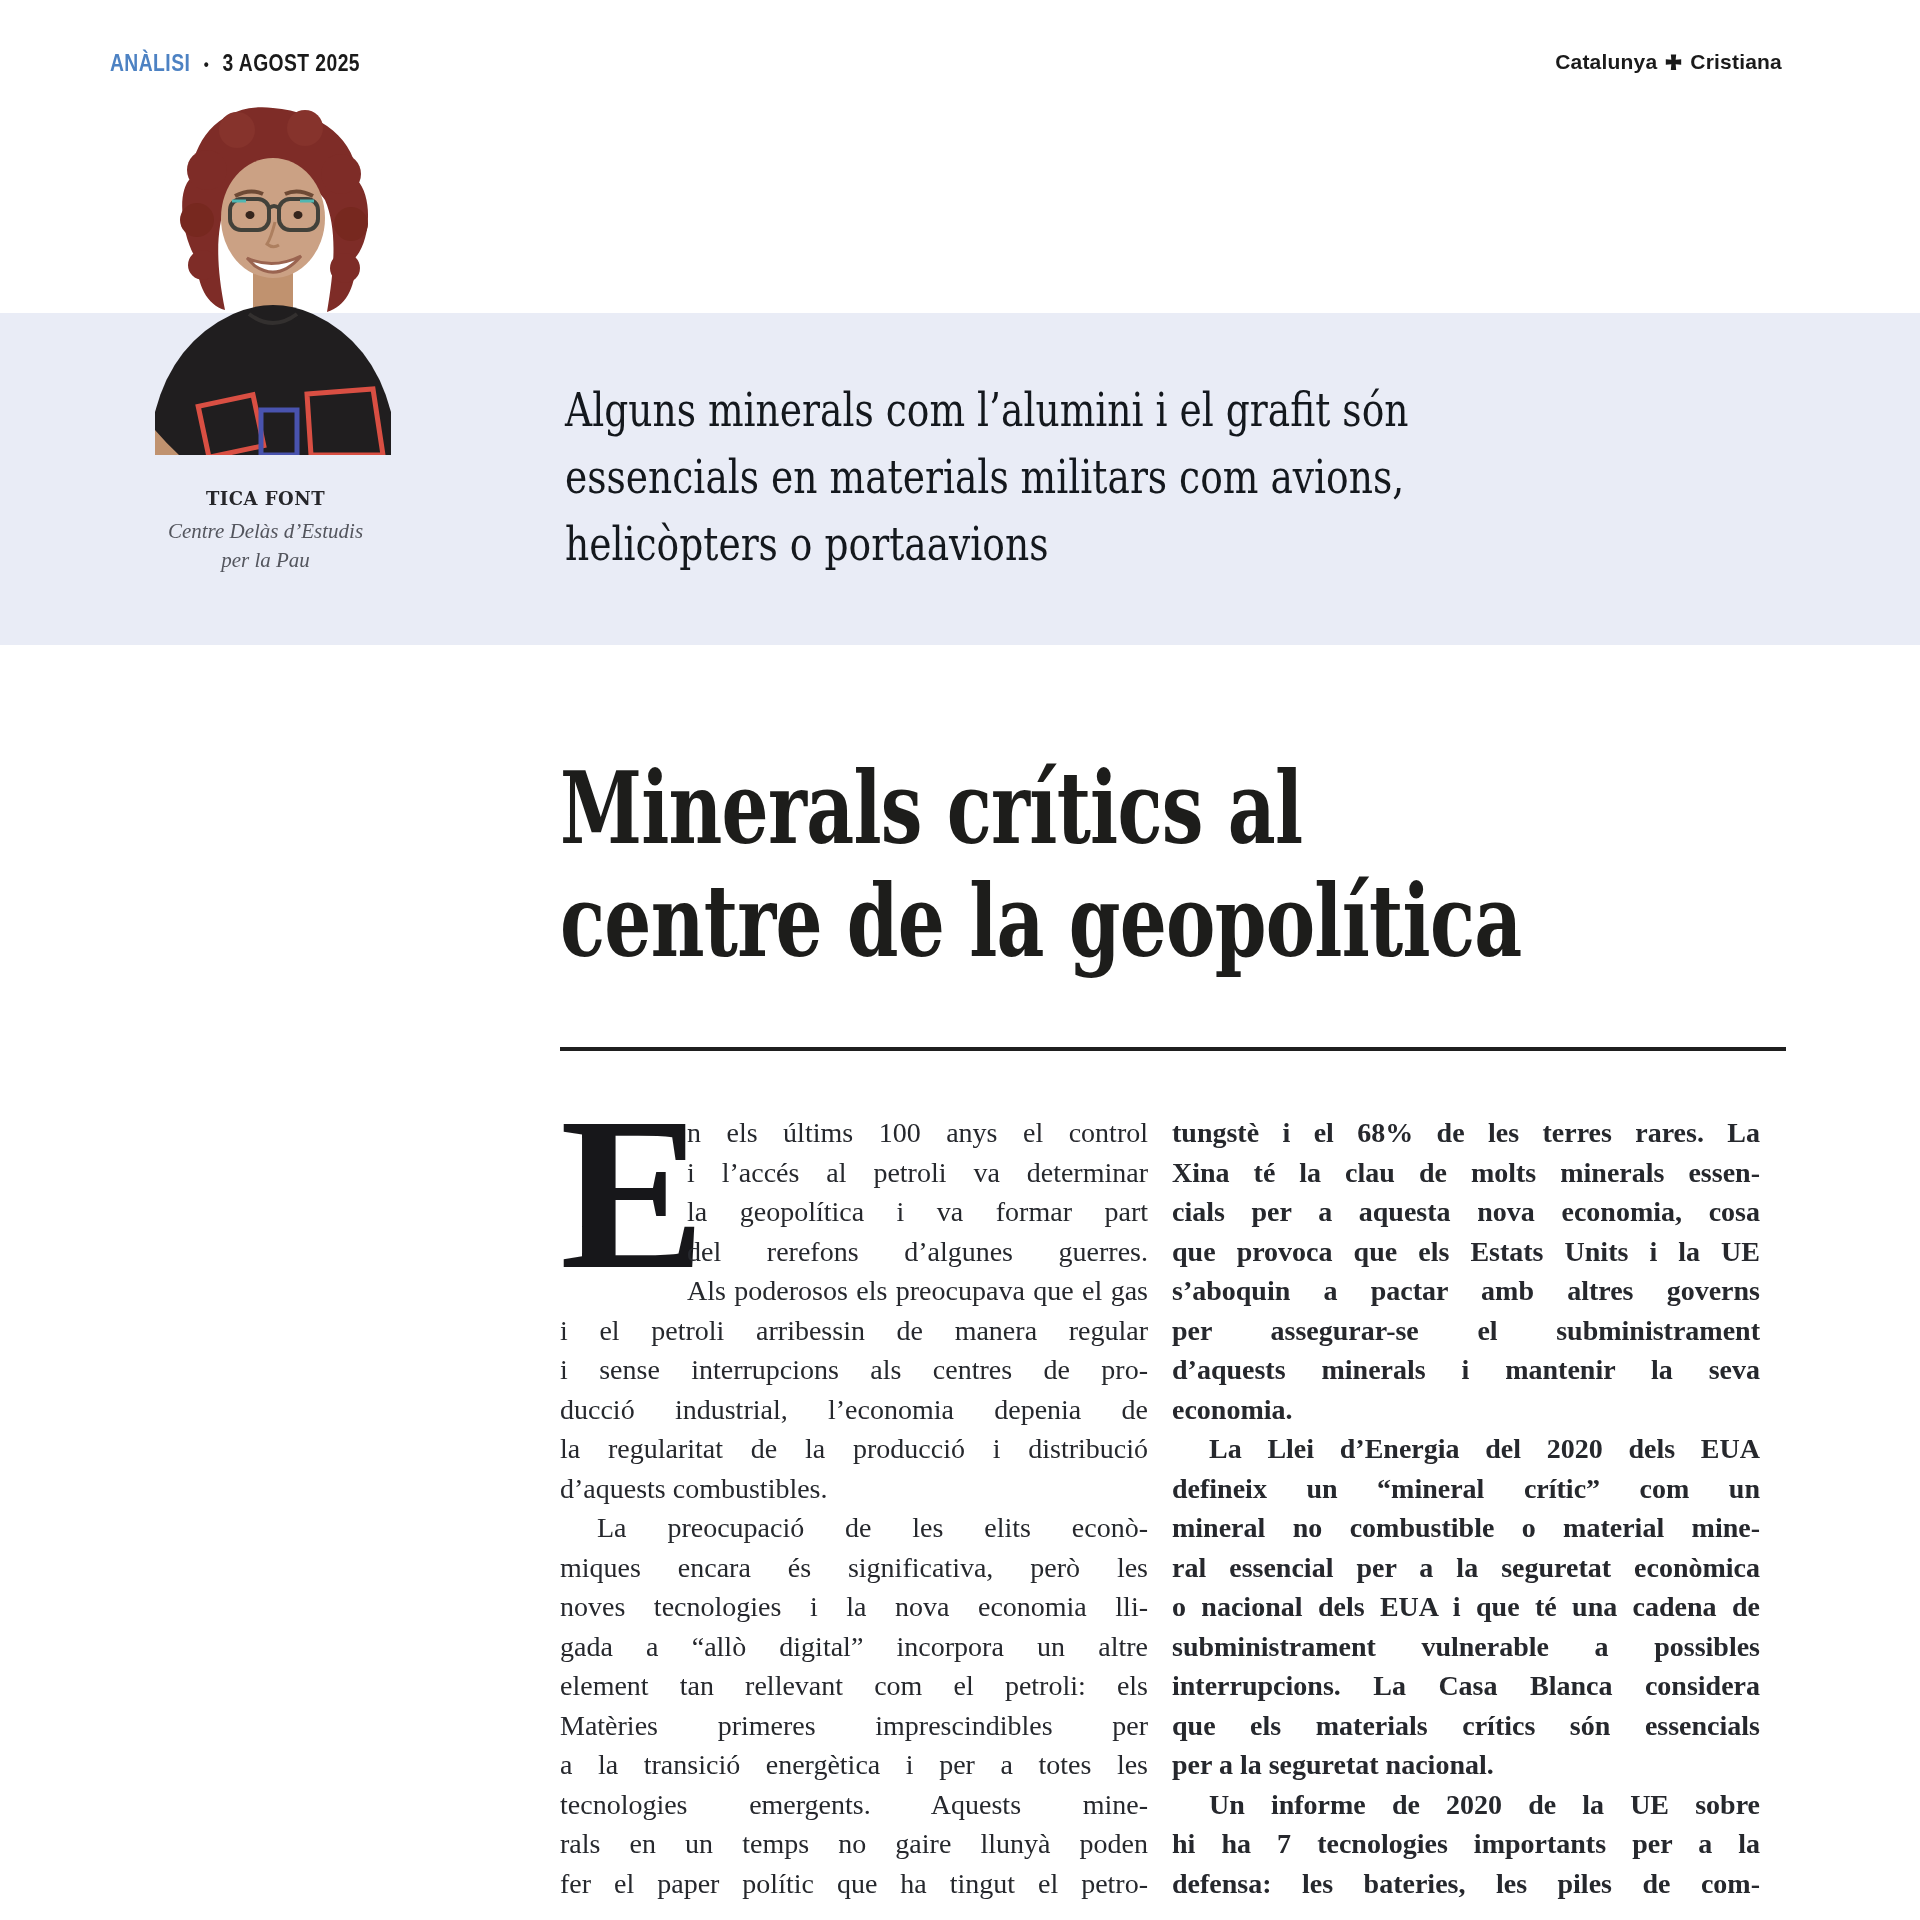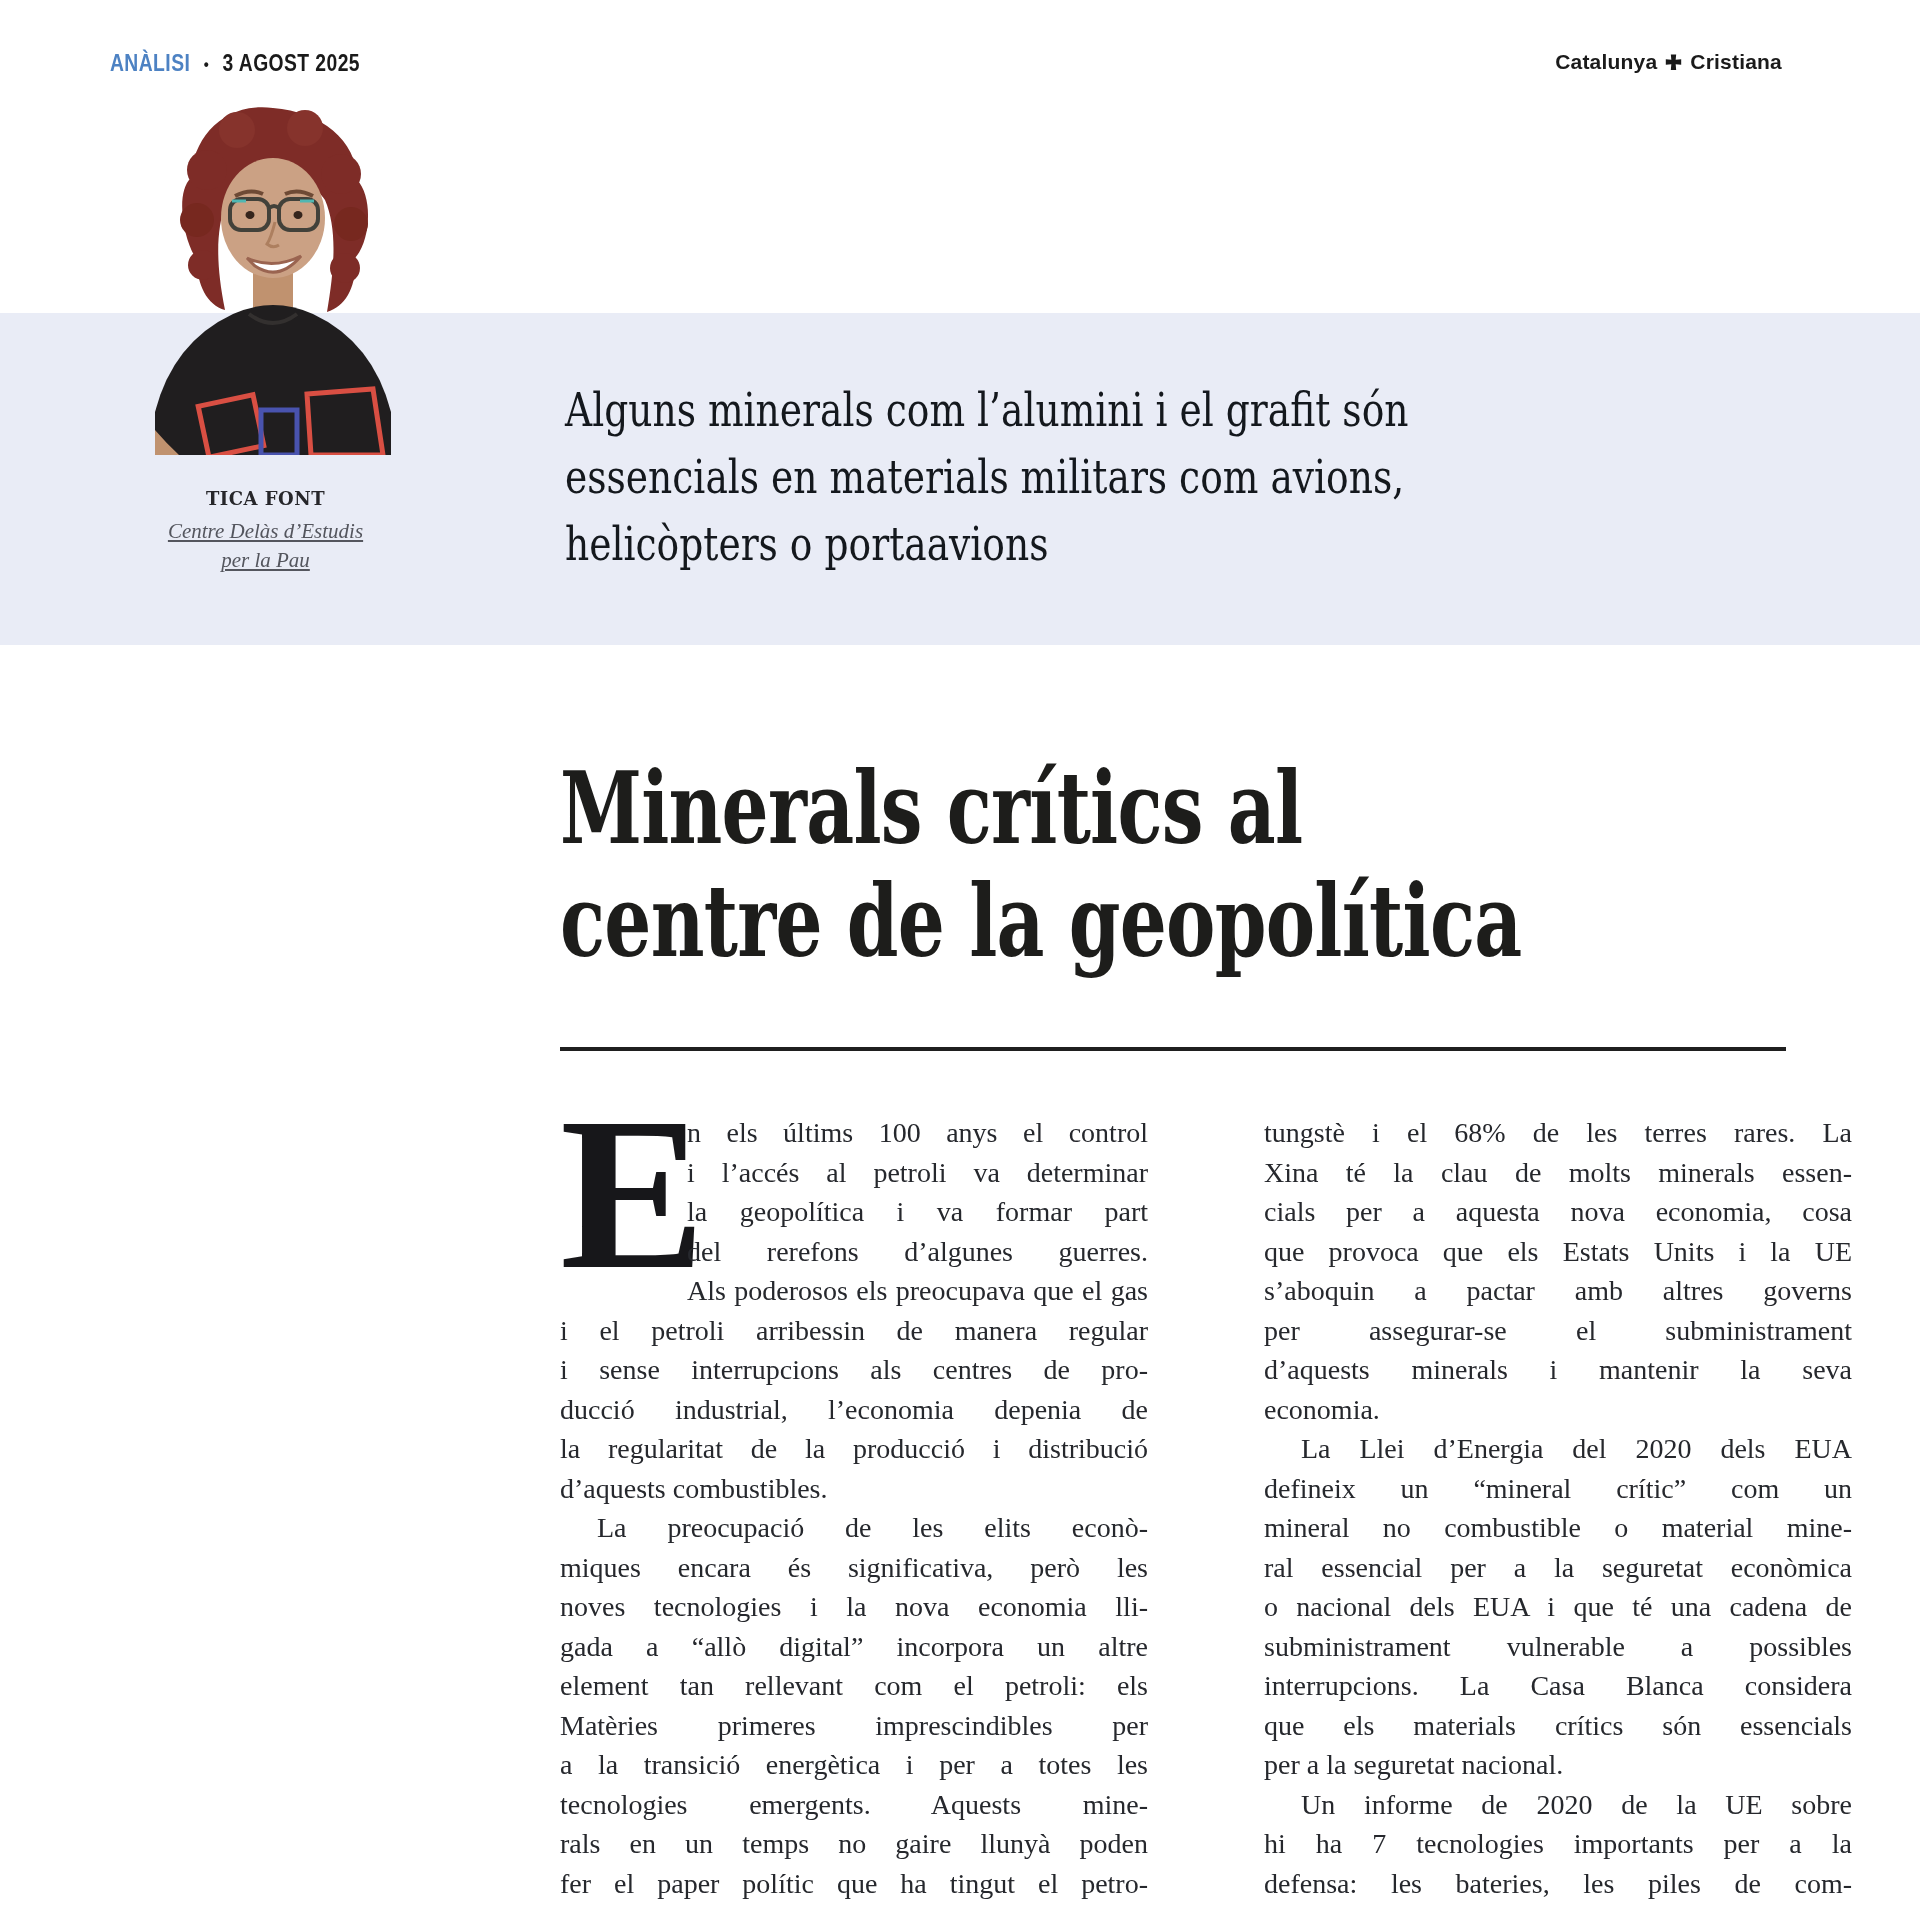--- a/index.html
+++ b/index.html
@@ -28,21 +28,21 @@
   
   .photo{position:absolute;left:145px;top:100px;width:250px;height:355px;}
   
   .author{position:absolute;left:118px;top:488px;width:295px;text-align:center;}
   .author-name{
     font-family:"DejaVu Serif",serif;font-weight:bold;font-size:18px;color:#26262a;
     letter-spacing:0.5px;margin-bottom:8px;
   }
   .author-affil{
     font-family:"Liberation Serif",serif;font-style:italic;font-size:21px;
-    color:#54565e;line-height:29px;text-decoration:underline;
+    color:#54565e;line-height:29px;
   }
   
   .quote{
     position:absolute;left:565px;top:376px;width:1100px;
     font-family:"DejaVu Serif",serif;font-size:47px;line-height:67px;color:#14181d;
     transform:scaleX(0.80);transform-origin:left top;
   }
   
   .headline{
     position:absolute;left:560px;top:752px;width:1700px;
@@ -51,21 +51,21 @@
     transform:scaleX(0.74);transform-origin:left top;
   }
   
   .rule{position:absolute;left:560px;top:1047px;width:1226px;height:4px;background:#1f1f1f;}
   
   .col{
     position:absolute;top:1113px;width:588px;height:807px;overflow:hidden;
     font-family:"Liberation Serif",serif;font-size:28px;line-height:39.5px;color:#26282d;
   }
   .col-left{left:560px;}
-  .col-right{left:1264px;}
+  .col-right{left:1172px;font-weight:bold;}
   .line{text-align:justify;text-align-last:justify;}
   .line.end{text-align-last:left;}
   .line.indent{text-indent:37px;}
   .dropcap{
     float:left;width:122px;height:158px;margin:2px 5px 0 0;
     font-family:"Liberation Serif",serif;font-weight:bold;font-size:218px;line-height:158px;
     color:#17171a;overflow:visible;
   }
 </style>
 </head>

